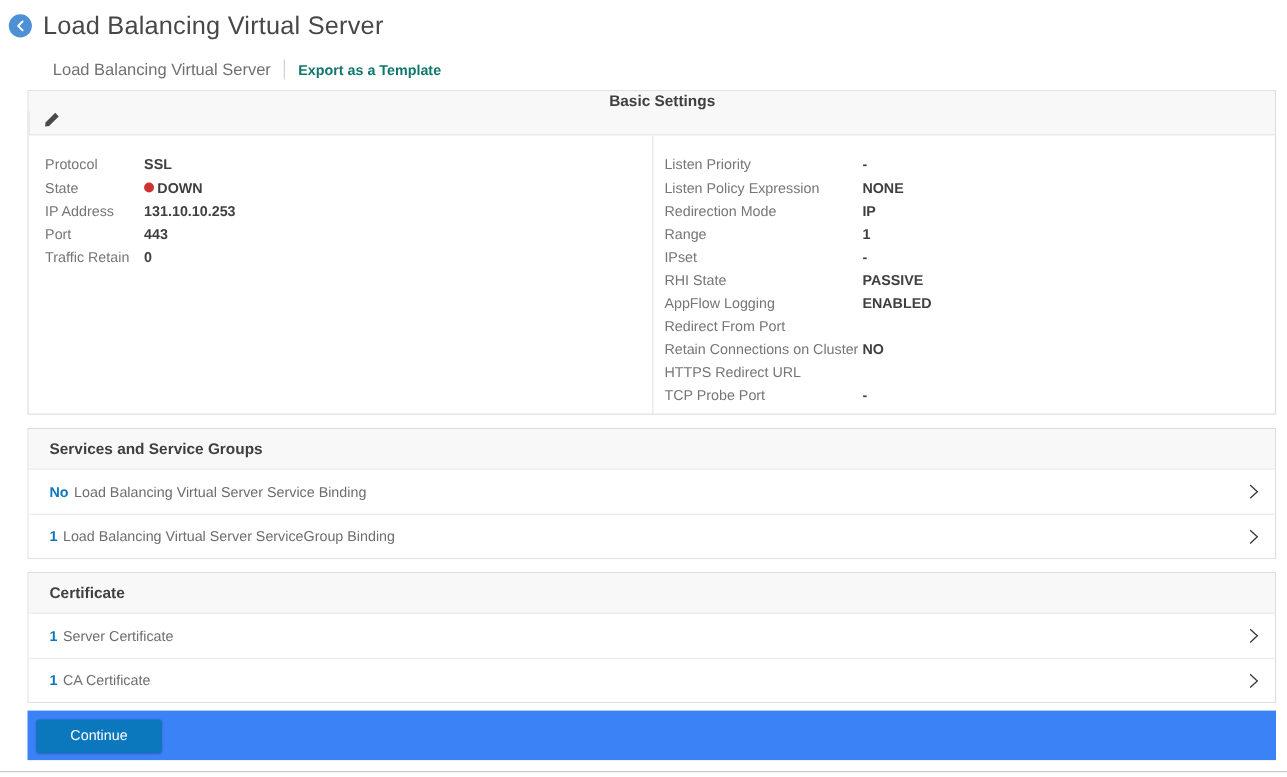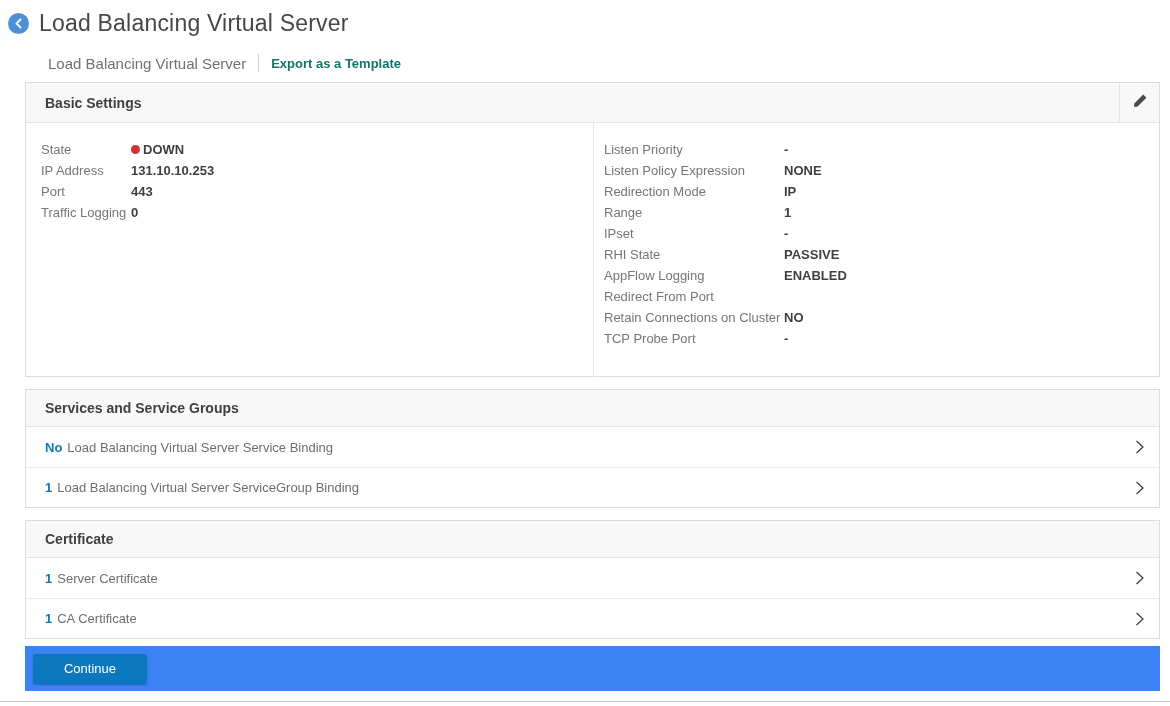--- a/index.html
+++ b/index.html
@@ -43,21 +43,21 @@
   .panel-header {
     background: #f8f8f9; border-bottom: 1px solid #e2e4e8;
     display: flex; align-items: center;
   }
   .panel-header .panel-title {
     font-size: 14px; font-weight: 700; color: #3f3f3f; padding-left: 19px;
   }
 
   
   .panel.basic { margin-top: 10px; height: 295px; }
-  .panel.basic .panel-header { height: 40px; }
+  .panel.basic .panel-header { height: 40px; flex-direction: column; }
   .panel-header .spacer { flex: 1; }
   .edit-cell {
     width: 40px; align-self: stretch;
     border-left: 1px solid #e2e4e8;
     display: flex; align-items: center; justify-content: center;
     cursor: pointer;
   }
   .basic-content { display: flex; height: 254px; }
   .basic-col-left {
     width: 568px; border-right: 1px solid #e2e4e8;
@@ -133,34 +133,38 @@
       <span>
         <svg width="16" height="16" viewBox="0 0 16 16">
           <path d="M11.2 1.6 L14.4 4.8 L5.6 13.6 L2.0 14.0 L2.4 10.4 Z" fill="#4a4a4a"></path>
         </svg>
       </span>
     </span>
   </div>
   <div class="basic-content">
     <div class="basic-col-left">
       <div class="field-row">
+        <span class="field-label">Protocol</span>
+        <span class="field-value">SSL</span>
+      </div>
+      <div class="field-row">
         <span class="field-label">State</span>
         <span class="status-dot"></span>
         <span class="field-value">DOWN</span>
       </div>
       <div class="field-row">
         <span class="field-label">IP Address</span>
         <span class="field-value">131.10.10.253</span>
       </div>
       <div class="field-row">
         <span class="field-label">Port</span>
         <span class="field-value">443</span>
       </div>
       <div class="field-row">
-        <span class="field-label">Traffic Logging</span>
+        <span class="field-label">Traffic Retain</span>
         <span class="field-value">0</span>
       </div>
     </div>
     <div class="basic-col-right">
       <div class="field-row">
         <span class="field-label">Listen Priority</span>
         <span class="field-value">-</span>
       </div>
       <div class="field-row">
         <span class="field-label">Listen Policy Expression</span>
@@ -186,20 +190,24 @@
         <span class="field-label">AppFlow Logging</span>
         <span class="field-value">ENABLED</span>
       </div>
       <div class="field-row">
         <span class="field-label">Redirect From Port</span>
         <span class="field-value"></span>
       </div>
       <div class="field-row">
         <span class="field-label">Retain Connections on Cluster</span>
         <span class="field-value">NO</span>
+      </div>
+      <div class="field-row">
+        <span class="field-label">HTTPS Redirect URL</span>
+        <span class="field-value"></span>
       </div>
       <div class="field-row">
         <span class="field-label">TCP Probe Port</span>
         <span class="field-value">-</span>
       </div>
     </div>
   </div>
 </div>
 
 <div class="panel list">

